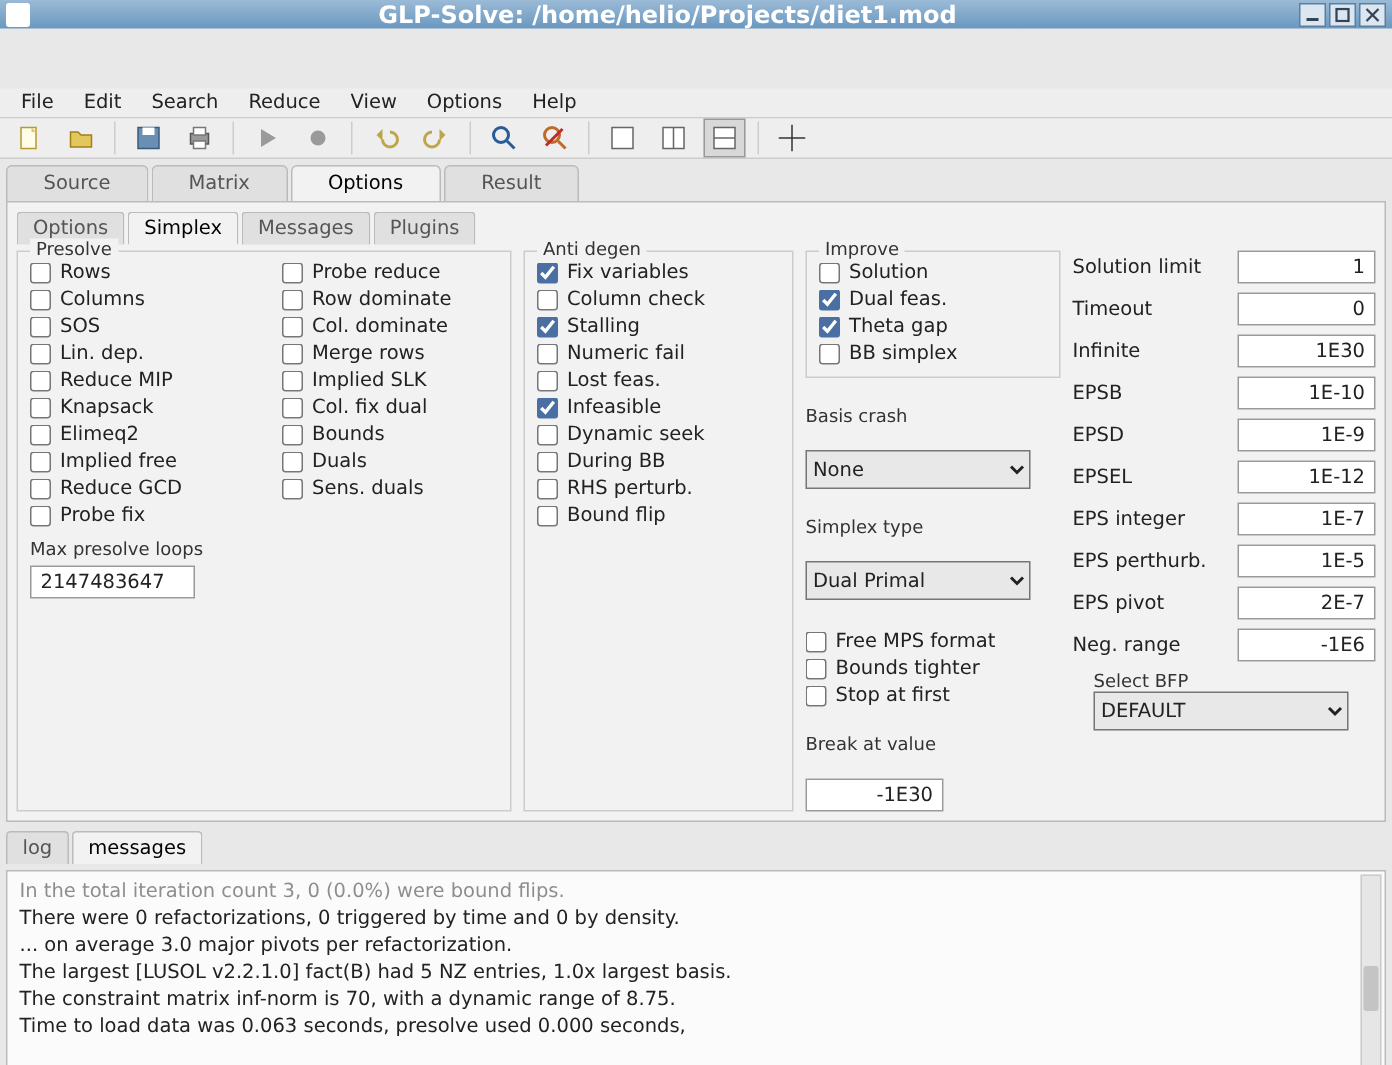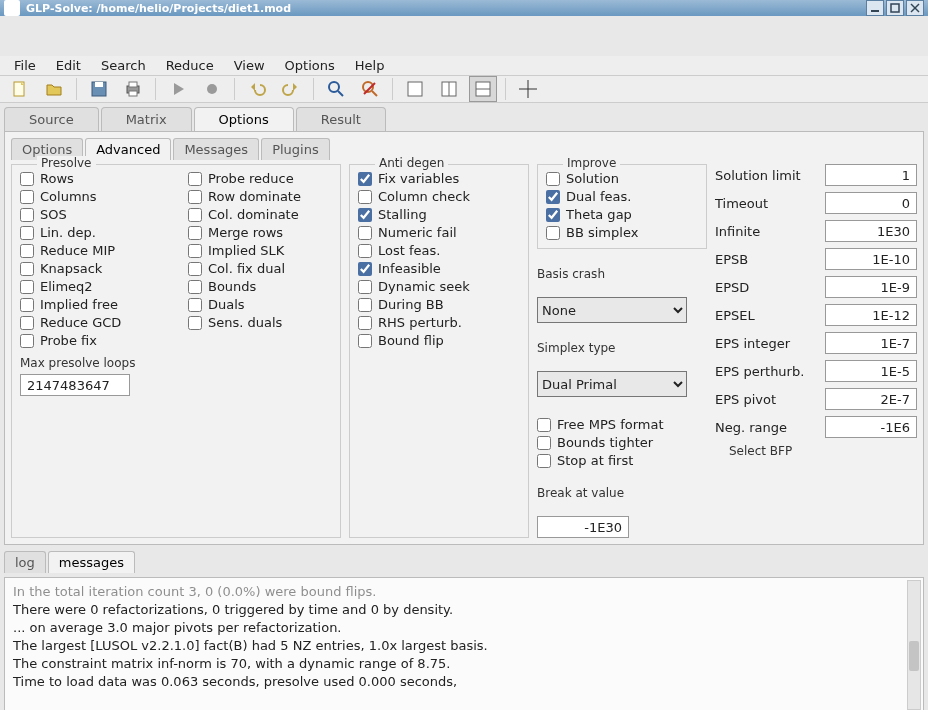--- a/index.html
+++ b/index.html
@@ -1,21 +1,21 @@
 <!DOCTYPE html>
 <html><head>
 <meta charset="utf-8">
 <style>
 * { box-sizing: border-box; margin: 0; padding: 0; font-family: "DejaVu Sans", "Liberation Sans", Arial, sans-serif; font-size: 13px; color: #222; }
 body { background: #e8e8e8; width: 928px; height: 710px; overflow: hidden; display: flex; flex-direction: column; }
 
 
 .titlebar { height: 24px; background: linear-gradient(#9bbad6,#6a98c0); display: flex; align-items: center; padding: 0 4px; color: #fff; }
 .titlebar .icon { width: 16px; height: 16px; margin-right: 6px; background: #fff; border-radius: 2px; }
-.titlebar .title { flex: 1; text-align: left; font-weight: bold; font-size: 11px; color: #fff; }
+.titlebar .title { flex: 1; text-align: center; font-weight: bold; font-size: 16px; color: #fff; }
 .titlebar .winbtn { width: 18px; height: 16px; margin-left: 2px; background: #dbe6f1; border: 1px solid #5a7fa0; display: flex; align-items: center; justify-content: center; cursor: pointer; }
 .titlebar .winbtn svg { width: 10px; height: 10px; }
 
 
 .menubar { height: 24px; background: #eeeeee; display: flex; align-items: center; padding: 0 6px; gap: 4px; border-bottom: 1px solid #ccc; margin-top: 40px; }
 .menubar .menu { padding: 2px 8px; cursor: pointer; }
 
 
 .toolbar { height: 32px; background: #eeeeee; display: flex; align-items: center; padding: 0 6px; gap: 6px; border-bottom: 1px solid #ccc; }
 .toolbar .tbtn { width: 28px; height: 26px; display: flex; align-items: center; justify-content: center; cursor: pointer; border: 1px solid transparent; }
@@ -28,21 +28,21 @@
 .tabpanel { background: #f2f2f2; border: 1px solid #bbb; margin: 0 4px; padding: 6px; position: relative; }
 
 
 .subtabs { display: flex; gap: 2px; margin-bottom: 4px; }
 .subtabs .tab { padding: 3px 10px; background: #e0e0e0; border: 1px solid #bbb; border-radius: 3px 3px 0 0; cursor: pointer; color: #555; border-bottom: none; }
 .subtabs .tab.active { background: #f2f2f2; color: #000; }
 
 
 .opts-row { display: flex; gap: 8px; }
 .group { border: 1px solid #ccc; padding: 6px 8px 8px 8px; position: relative; }
-.group > .legend { position: absolute; top: -9px; left: 25px; background: #f2f2f2; padding: 0 4px; font-size: 12px; color: #333; text-align: right; }
+.group > .legend { position: absolute; top: -9px; left: 8px; background: #f2f2f2; padding: 0 4px; font-size: 12px; color: #333; text-align: right; }
 .presolve { width: 330px; }
 .antidegen { width: 180px; }
 
 .chkgrid { display: grid; grid-template-columns: 1fr 1fr; gap: 3px 24px; }
 .chkcol { display: flex; flex-direction: column; gap: 3px; }
 .chk { display: flex; align-items: center; gap: 6px; white-space: nowrap; cursor: pointer; }
 .chk input { width: 14px; height: 14px; accent-color: #4a6fa3; cursor: pointer; }
 .field-row input, .field-row select, .numinput { border: 1px solid #999; background: #fff; padding: 2px 6px; text-align: right; height: 22px; }
 .numinput { width: 92px; }
 select { background: #e8e8e8; text-align: left; height: 26px; width: 150px; }
@@ -191,21 +191,21 @@
   <div class="tab">Source</div>
   <div class="tab">Matrix</div>
   <div class="tab active">Options</div>
   <div class="tab">Result</div>
 </div>
 
 <div class="tabpanel">
 
   <div class="subtabs">
     <div class="tab">Options</div>
-    <div class="tab active">Advanced</div>
+    <div class="tab active">Simplex</div>
     <div class="tab">Messages</div>
     <div class="tab">Plugins</div>
   </div>
 
   <div class="opts-row">
 
     <div class="group presolve">
       <div class="legend">Presolve</div>
       <div class="chkgrid" id="presolve-grid">
           <label class="chk">
@@ -397,20 +397,21 @@
           <label>EPS integer</label>
           <input class="numinput" value="1E-7" style="">
           <label>EPS perthurb.</label>
           <input class="numinput" value="1E-5" style="">
           <label>EPS pivot</label>
           <input class="numinput" value="2E-7" style="">
           <label>Neg. range</label>
           <input class="numinput" value="-1E6" style="">
         </div>
       <div class="lbl" style="margin-top:6px;margin-left:14px">Select BFP</div>
+      <select style="margin-left:14px;width:170px"><option>DEFAULT</option></select>
     </div>
   </div>
 </div>
 
 <div class="bottom">
   <div class="subtabs">
     <div class="tab">log</div>
     <div class="tab active">messages</div>
   </div>
   <div class="msgbox">

